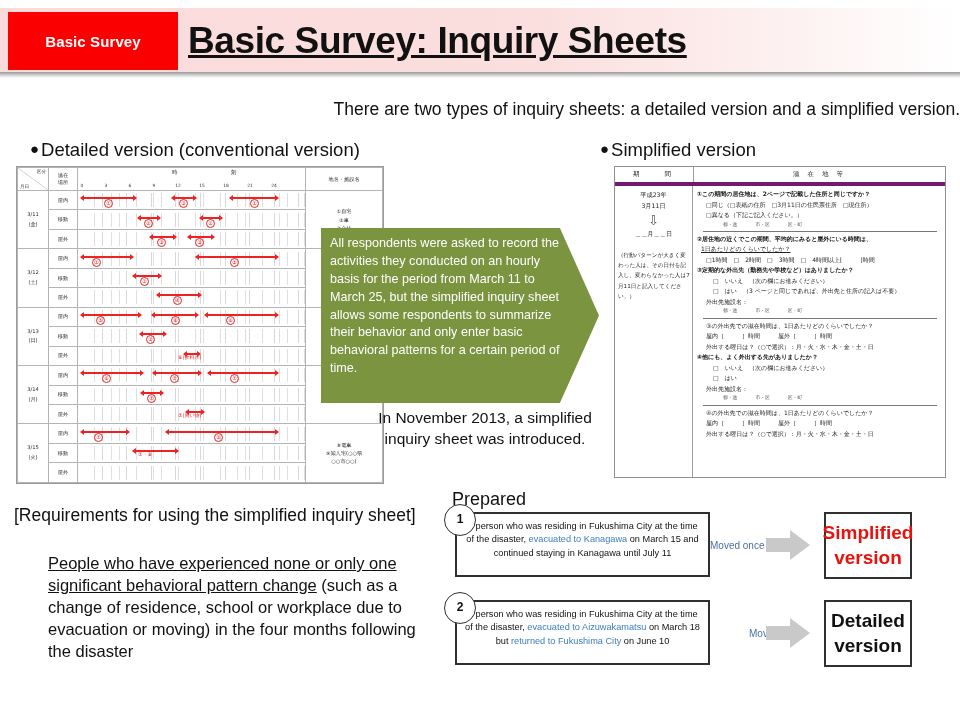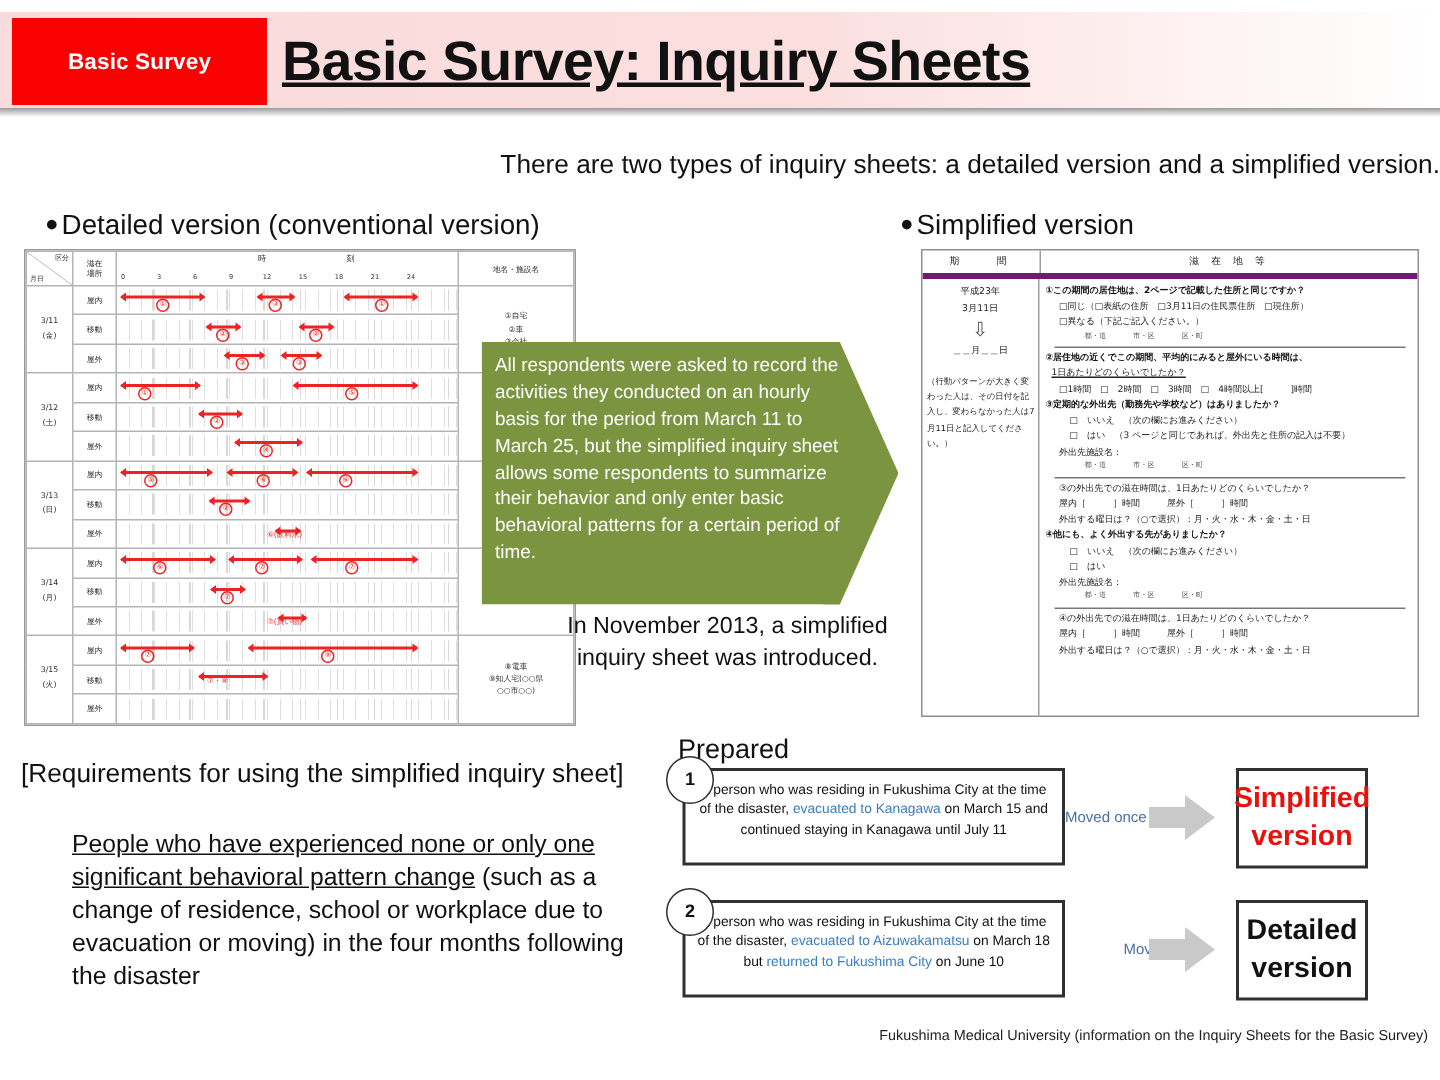--- a/index.html
+++ b/index.html
@@ -495,14 +495,13 @@
 </div>
 <div class="moved" id="moved2">Moved twice</div>
 <svg class="garrow" id="garrow2" viewBox="0 0 44 34">
   <polygon points="0,10 24,10 24,2 44,17 24,32 24,24 0,24" fill="#c9c9c9"></polygon>
 </svg>
 <div class="res-box" id="res2">
   <span>Detailed version</span>
 </div>
 
 <div class="footer">
-  <div>Fukushima Medical University (information on the Inquiry Sheets for the Basic Survey)</div>
 </div>
 
 </body></html>

